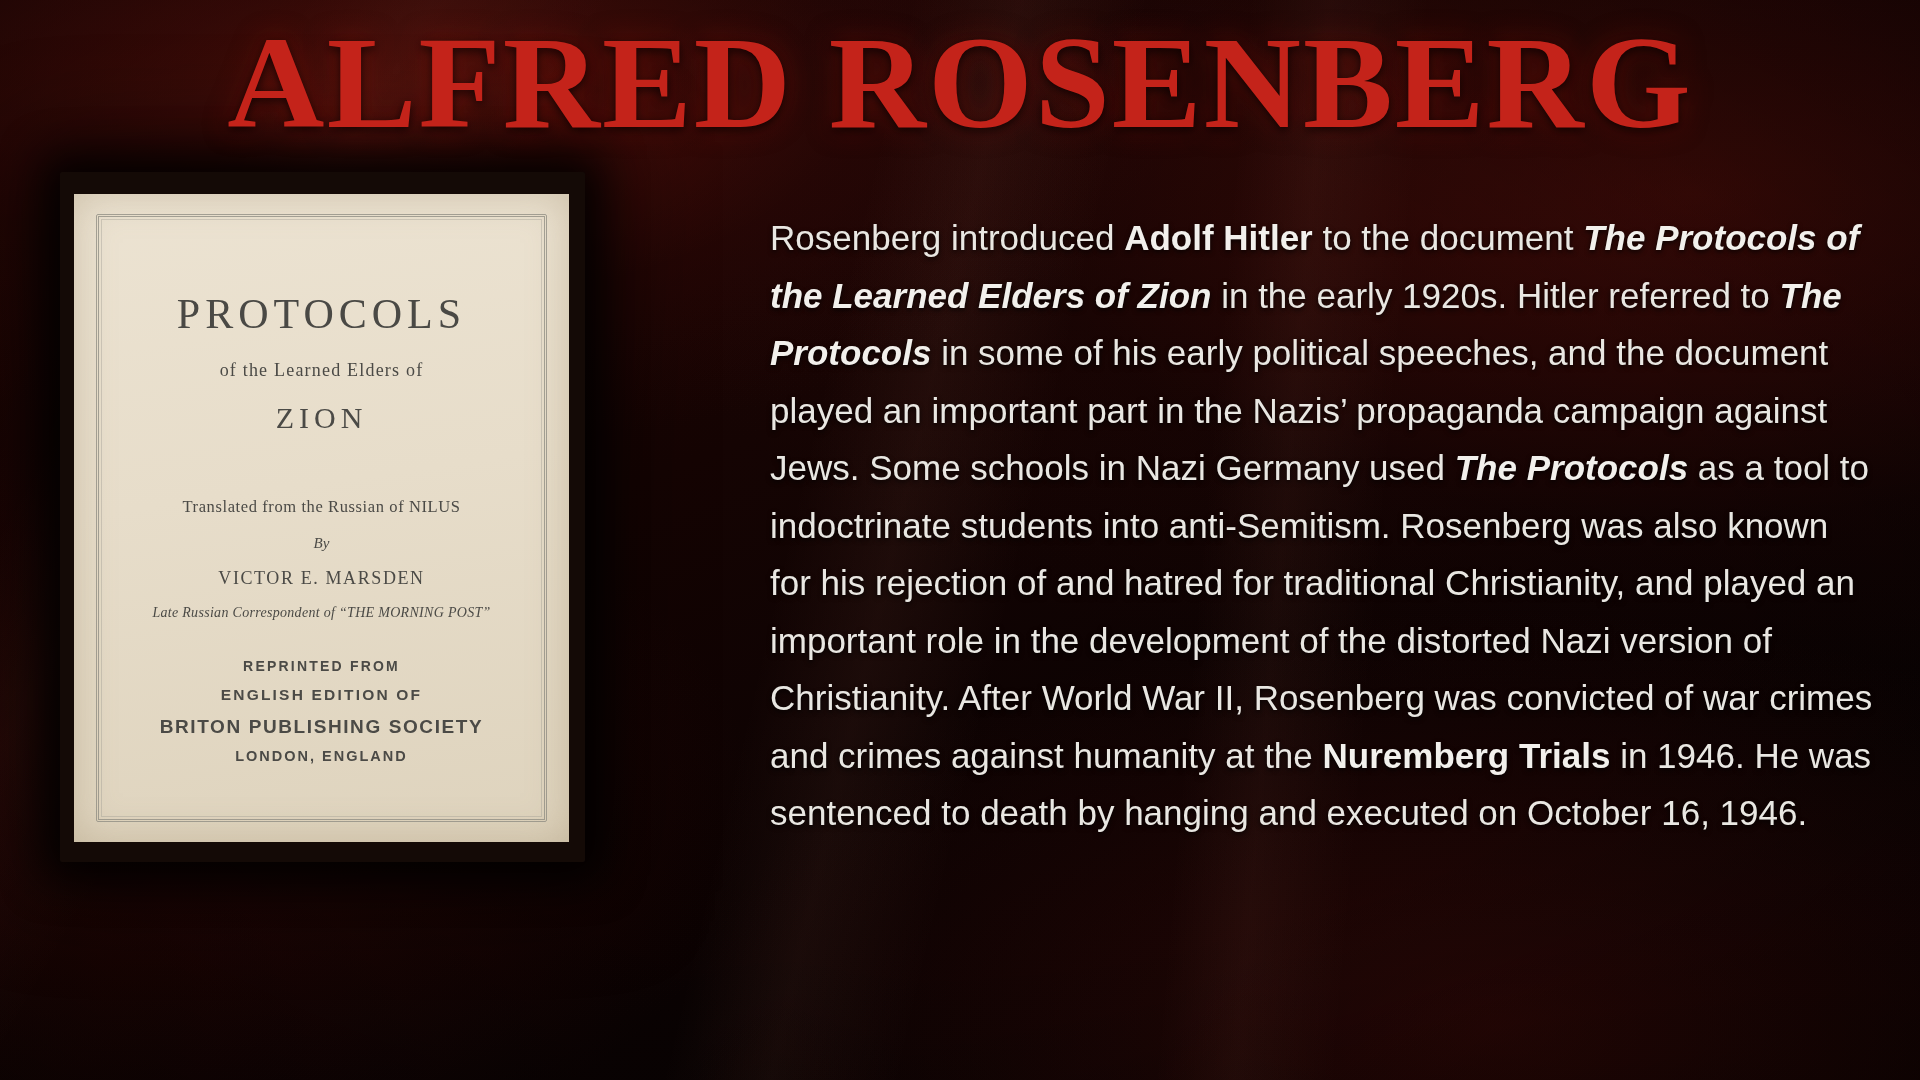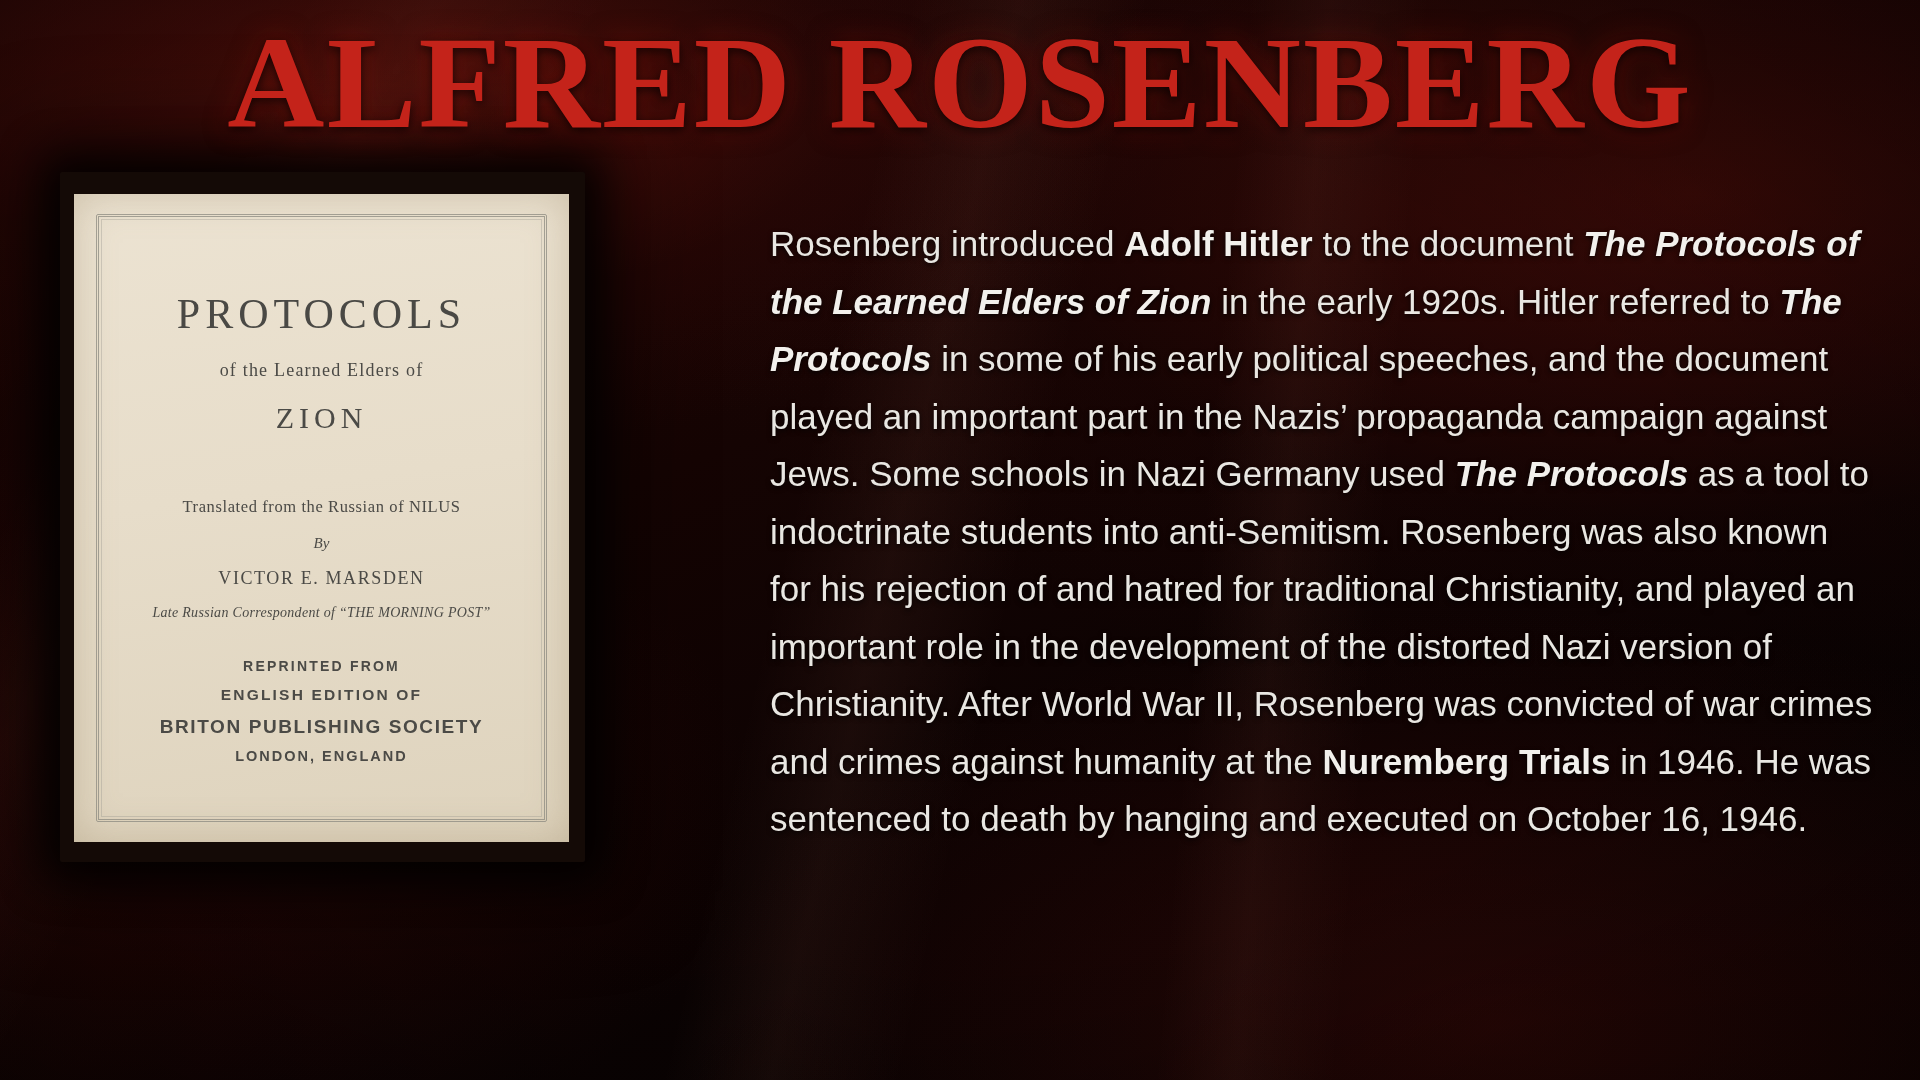--- a/index.html
+++ b/index.html
@@ -175,21 +175,21 @@
   }
   .im1 { font-size: 14px; font-weight: bold; letter-spacing: 2.2px; margin-bottom: 12px; }
   .im2 { font-size: 15.5px; font-weight: bold; letter-spacing: 2.2px; margin-bottom: 12px; }
   .im3 { font-size: 19px; font-weight: bold; letter-spacing: 1.6px; margin-bottom: 10px; }
   .im4 { font-size: 14.5px; font-weight: bold; letter-spacing: 2px; }
 
   
   #body-text {
     position: absolute;
     left: 770px;
-    top: 215px;
+    top: 209px;
     width: 1105px;
     font-family: "Liberation Sans", sans-serif;
     font-size: 35px;
     line-height: 57.5px;
     color: #e9e7e2;
     text-shadow: 0 2px 5px rgba(0,0,0,0.8);
     z-index: 5;
   }
   #body-text b { font-weight: bold; color: #f2f0ec; }
   #body-text i { font-style: italic; font-weight: bold; color: #f2f0ec; }

